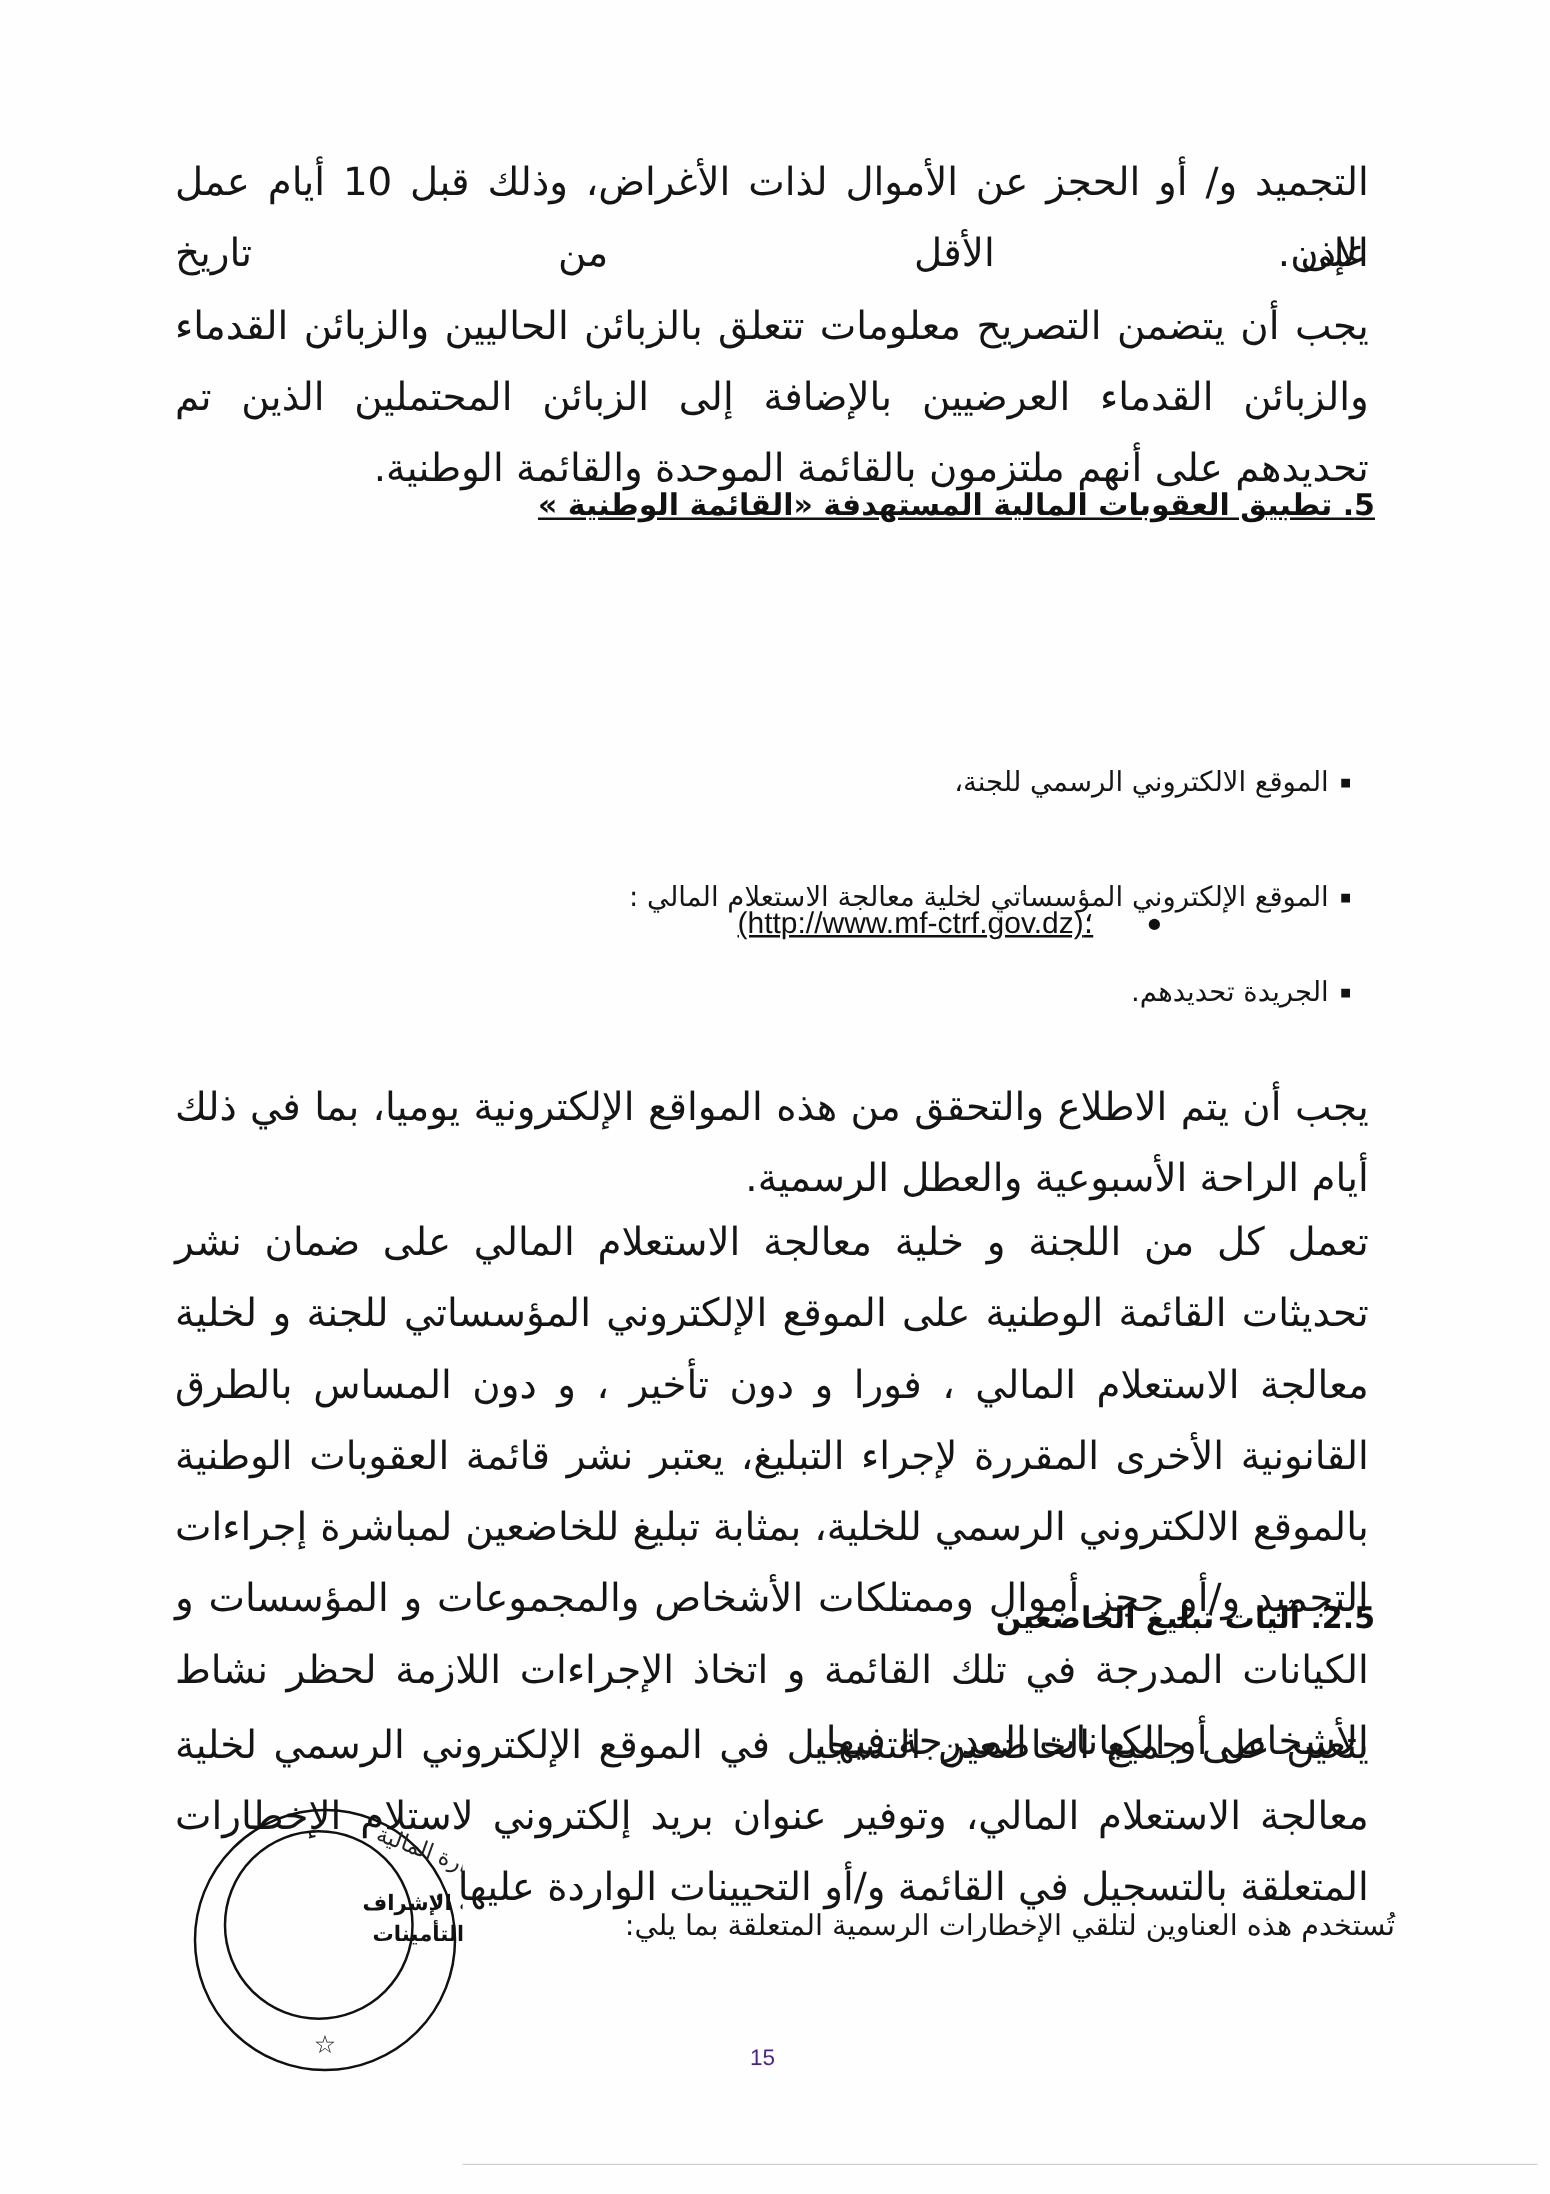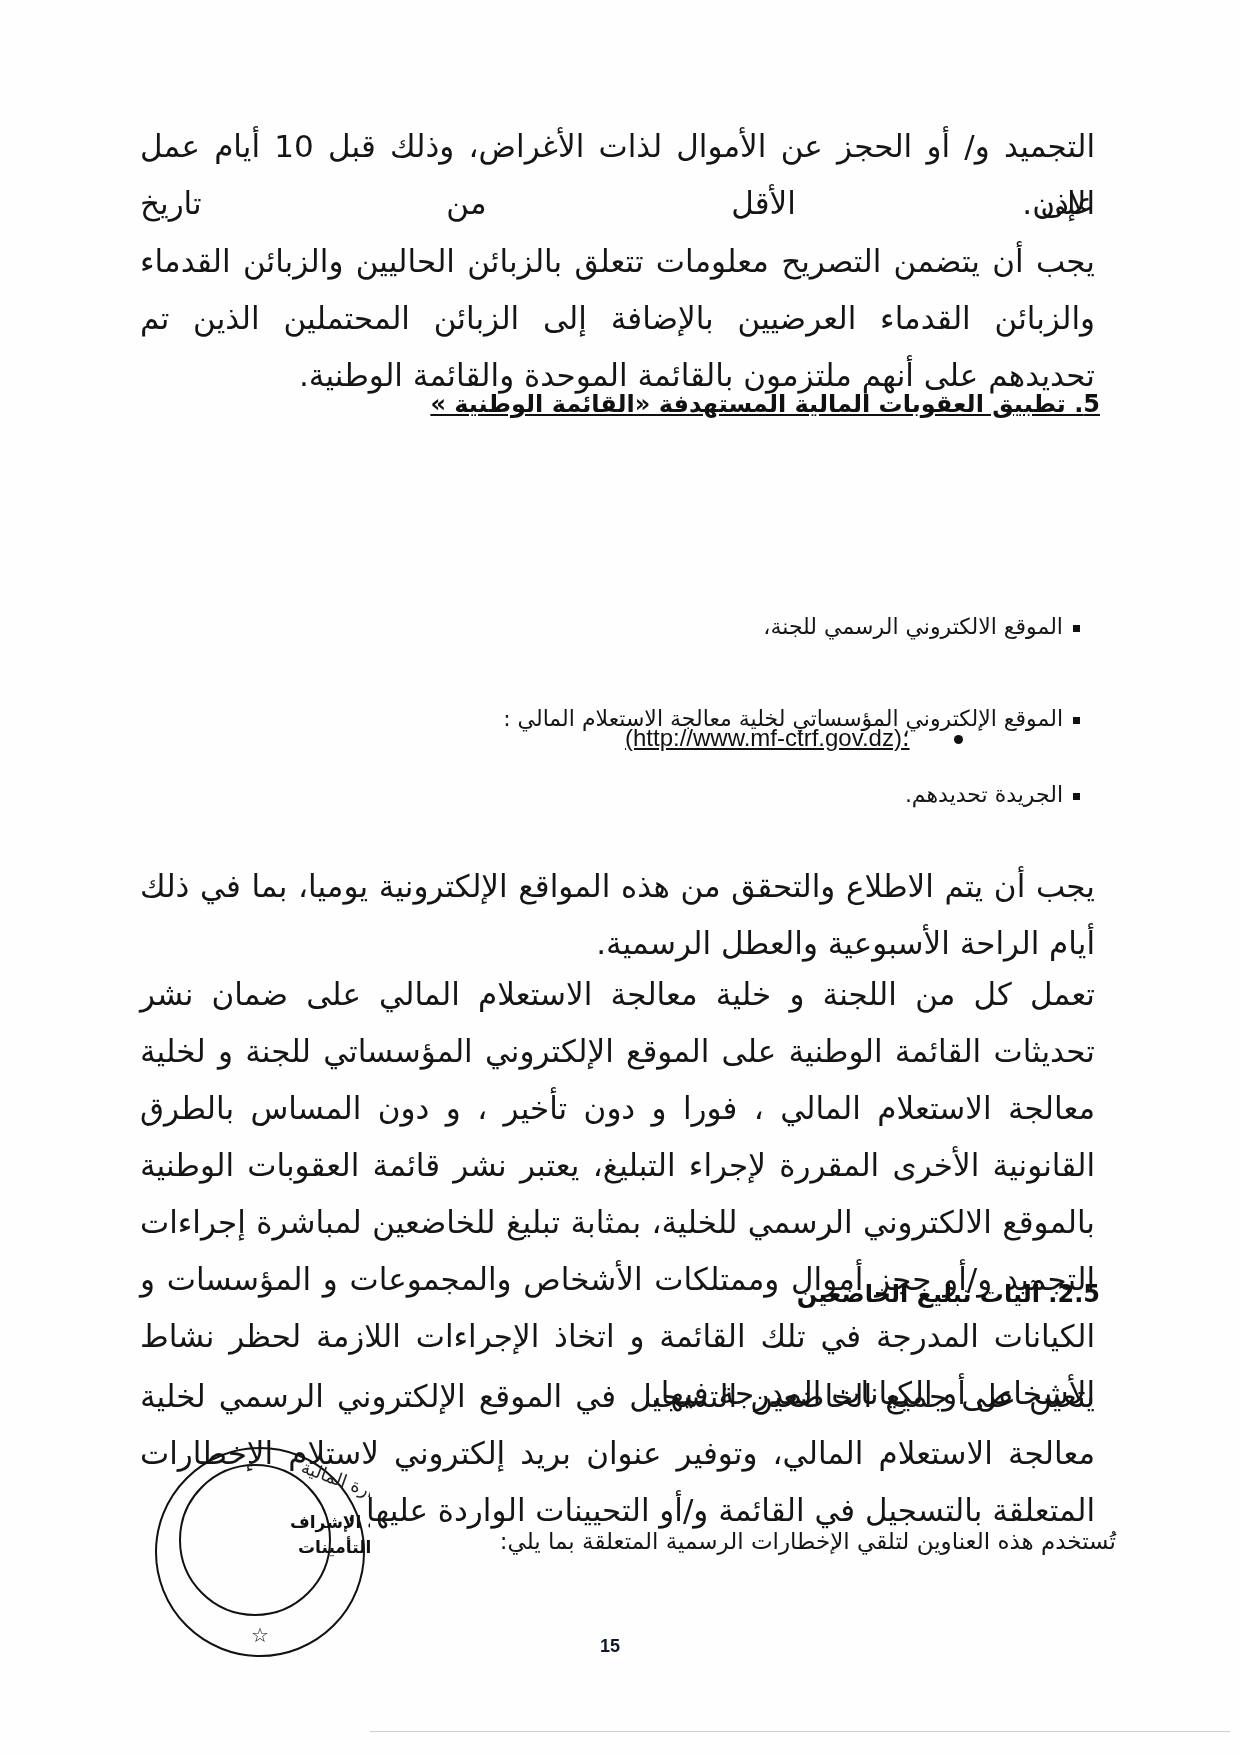--- a/index.html
+++ b/index.html
@@ -11,21 +11,21 @@
     .page { position: absolute; left: 0; top: 0; width: 1240px; height: 1755px; background: #fefefe; }
     .p { position: absolute; left: 140px; width: 955px; direction: rtl; text-align: justify;
          font-size: 31px; line-height: 57px; color: #151515; text-align-last: right; }
     .full { text-align-last: justify; }
     .h { position: absolute; direction: rtl; font-weight: bold; font-size: 24px; color: #111; white-space: nowrap; }
     .bullet { position: absolute; direction: rtl; font-size: 22px; color: #151515; white-space: nowrap; }
     .sq { display: inline-block; width: 7px; height: 7px; background: #111; margin-left: 10px; vertical-align: middle; }
     .dot { display: inline-block; width: 9px; height: 9px; border-radius: 50%; background: #111; margin-left: 26px; vertical-align: middle; }
     .url { position: absolute; direction: ltr; font-family: "Liberation Sans", sans-serif; font-size: 24px; color: #111; white-space: nowrap; }
     .url a { color: #111; text-decoration: underline; }
-    .pagenum { position: absolute; left: 600px; top: 1636px; font-size: 18px; font-family: "Liberation Sans", sans-serif; color: #0f172a; font-weight: bold; }
+    .pagenum { position: absolute; left: 600px; top: 1636px; font-size: 18px; font-family: "Liberation Sans", sans-serif; color: #4c1d95; }
     .stamp { position: absolute; left: 150px; top: 1440px; width: 220px; height: 225px; }
     .scanline { position: absolute; left: 370px; top: 1731px; width: 860px; height: 1px; background: #cfcfcf; }
   </style>
 </head>
 <body>
 
 <div class="page">
 
   <div class="p full" style="top:118px;">التجميد و/ أو الحجز عن الأموال لذات الأغراض، وذلك قبل 10 أيام عمل على الأقل من تاريخ</div>
   <div class="p" style="top:175px;">الإذن.</div>
@@ -36,21 +36,21 @@
 
 
 
   <div class="bullet" style="right:160px; top:614px;">
     <span class="sq"></span><span>الموقع الالكتروني الرسمي للجنة،</span>
   </div>
   <div class="bullet" style="right:160px; top:706px;">
     <span class="sq"></span><span>الموقع الإلكتروني المؤسساتي لخلية معالجة الاستعلام المالي :</span>
   </div>
 
-  <div class="url" style="left:590px; top:724px;margin-left:35px;">
+  <div class="url" style="left:590px; top:724px;">
     <a>(http://www.mf-ctrf.gov.dz)؛</a>
     <span class="dot" style="margin-left:38px; margin-right:0;"></span>
   </div>
 
   <div class="bullet" style="right:160px; top:782px;">
     <span class="sq"></span><span>الجريدة تحديدهم.</span>
   </div>
 
   <div class="p" style="top:858px;">يجب أن يتم الاطلاع والتحقق من هذه المواقع الإلكترونية يوميا، بما في ذلك أيام الراحة الأسبوعية والعطل الرسمية.</div>
 

